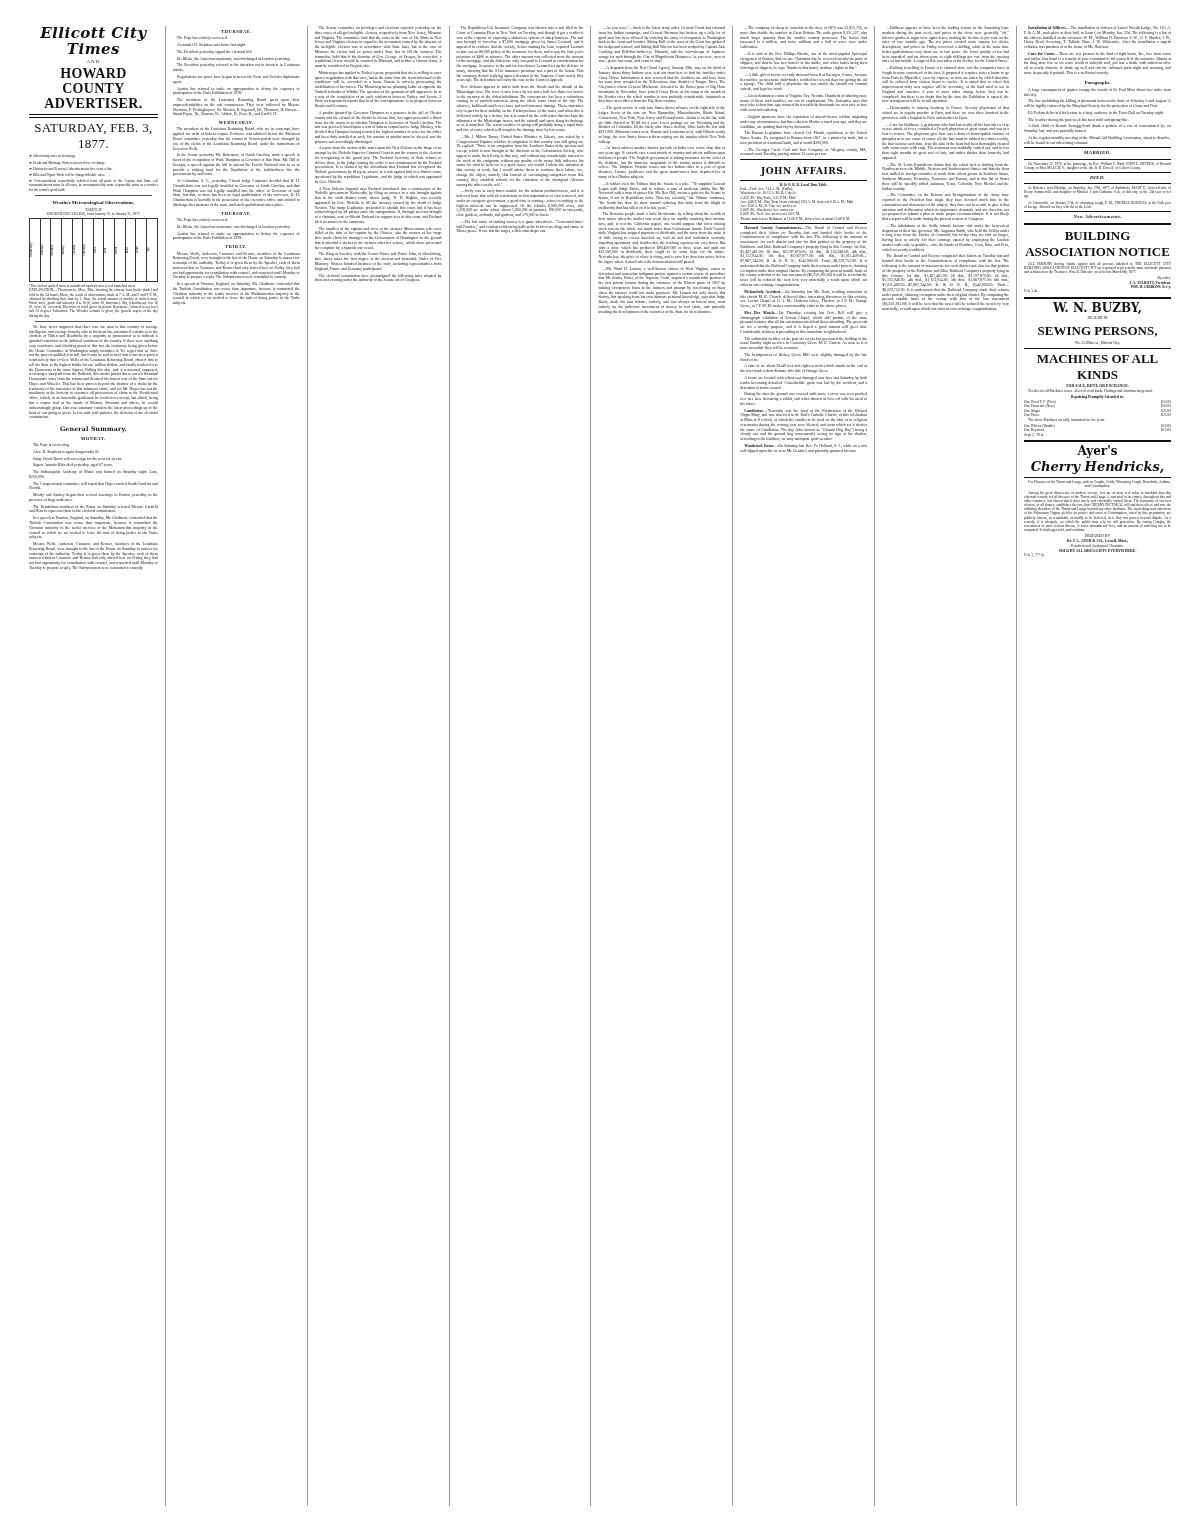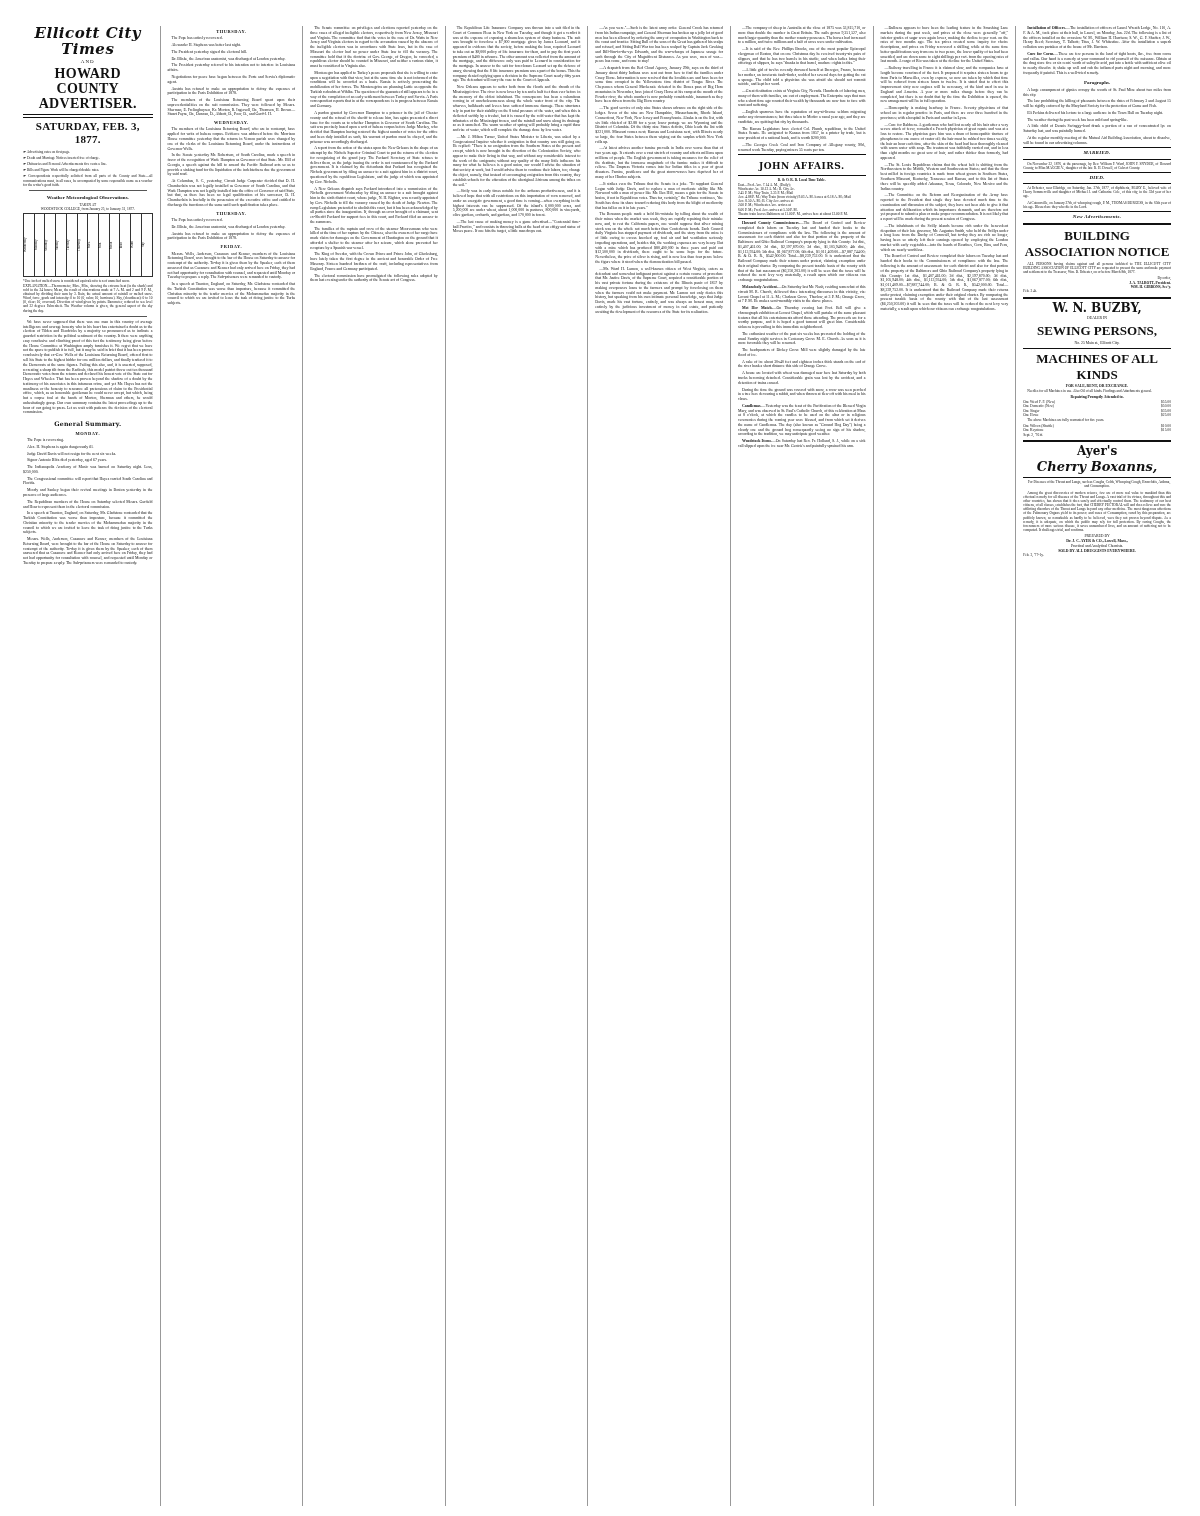--- a/index.html
+++ b/index.html
@@ -5,21 +5,21 @@
   html,body{margin:0;padding:0;background:#ffffff;}
   body{
     width:1200px;height:1516px;
     font-family:"Liberation Serif", serif;
     color:#111;
     overflow:hidden;
   }
   .page{
     width:1200px;height:1516px;
     box-sizing:border-box;
-    padding:26px 22px 10px 16px;
+    padding:26px 22px 10px 22px;
     position:relative;
   }
   .cols{
     display:flex;
     gap:0;
     height:1480px;
   }
   .col{
     box-sizing:border-box;
     padding:0 7px;
@@ -48,21 +48,21 @@
     letter-spacing:0.5px;
     line-height:1.05;
     font-style:italic;
   }
   .mh-and{font-size:5px;letter-spacing:1px;margin:1px 0;}
   .mh-sub{
     font-size:14px;font-weight:bold;letter-spacing:0.3px;line-height:1.1;
     font-family:"Liberation Serif", serif;
   }
   .mh-rule{border-top:1px solid #111;border-bottom:1px solid #111;height:2px;margin:2px 0;}
-  .mh-date{font-size:11px;font-weight:bold;letter-spacing:0.3px;margin:2px 0 3px 0;}
+  .mh-date{font-size:13px;font-weight:normal;letter-spacing:0.3px;margin:2px 0 3px 0;}
   .thinrule{border-top:1px solid #555;margin:3px 6px;}
 
   .tiny{font-size:3.5px;line-height:1.2;}
 
   .sec-head{
     text-align:center;font-weight:bold;font-size:6.2px;
     margin:5px 0 2px 0;letter-spacing:0.2px;
     font-family:"DejaVu Serif", serif;
   }
   .sec-head-sm{
@@ -372,21 +372,21 @@
           </div>
         <div>
             <span>One Keystone</span>
             <span>$15.00</span>
           </div>
       </div>
       <div class="leftline">Sept. 2, '76 tf.</div>
 
       <div class="rule-heavy"></div>
       <div class="ad-title">Ayer's</div>
-      <div class="cherry">Cherry Boxanns,</div>
+      <div class="cherry">Cherry Hendricks,</div>
       <div class="rule-light"></div>
       <p class="tiny center">For Diseases of the Throat and Lungs, such as Coughs, Colds, Whooping Cough, Bronchitis, Asthma, and Consumption.</p>
       <p class="tiny">Among the great discoveries of modern science, few are of more real value to mankind than this effectual remedy for all diseases of the Throat and Lungs. A vast trial of its virtues, throughout this and other countries, has shown that it does surely and effectually control them. The testimony of our best citizens, of all classes, establishes the fact, that CHERRY PECTORAL will and does relieve and cure the afflicting disorders of the Throat and Lungs beyond any other medicine. The most dangerous affections of the Pulmonary Organs yield to its power; and cases of Consumption, cured by this preparation, are publicly known, so remarkable as hardly to be believed, were they not proven beyond dispute. As a remedy, it is adequate, on which the public may rely for full protection. By curing Coughs, the forerunners of more serious disease, it saves unnumbered lives, and an amount of suffering not to be computed. It challenges trial, and confirms.</p>
       <div class="ad-line">PREPARED BY</div>
       <div class="ad-line bold">Dr. J. C. AYER &amp; CO., Lowell, Mass.,</div>
       <div class="ad-line">Practical and Analytical Chemists.</div>
       <div class="ad-line bold">SOLD BY ALL DRUGGISTS EVERYWHERE.</div>
       <div class="leftline">Feb. 3, '77-1y.</div>
     </div>
 

